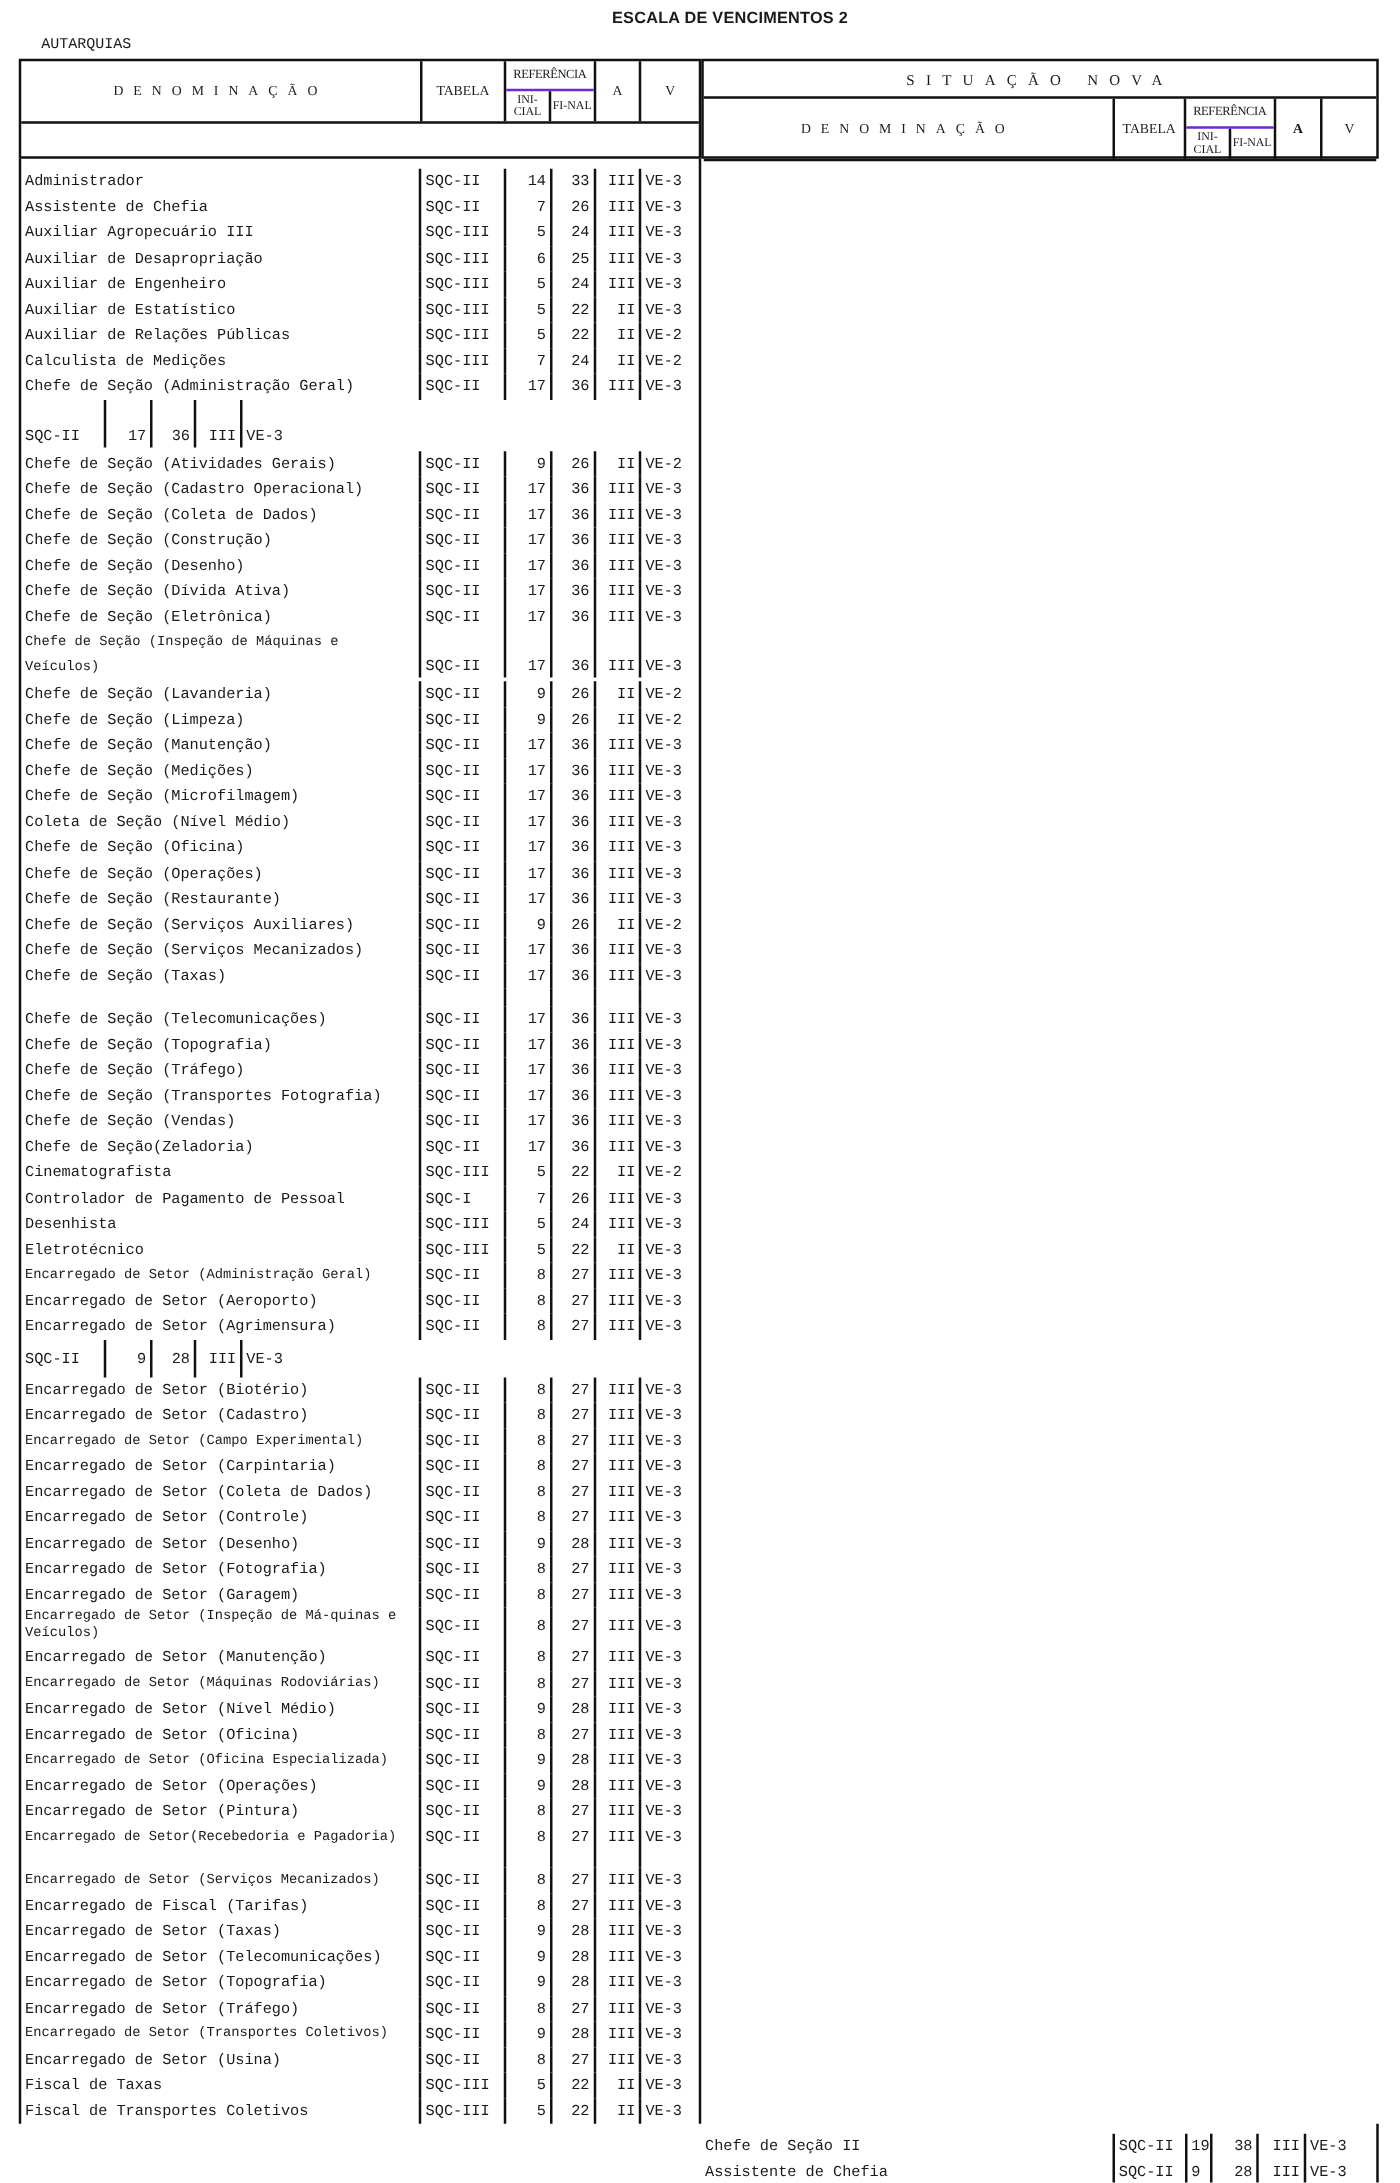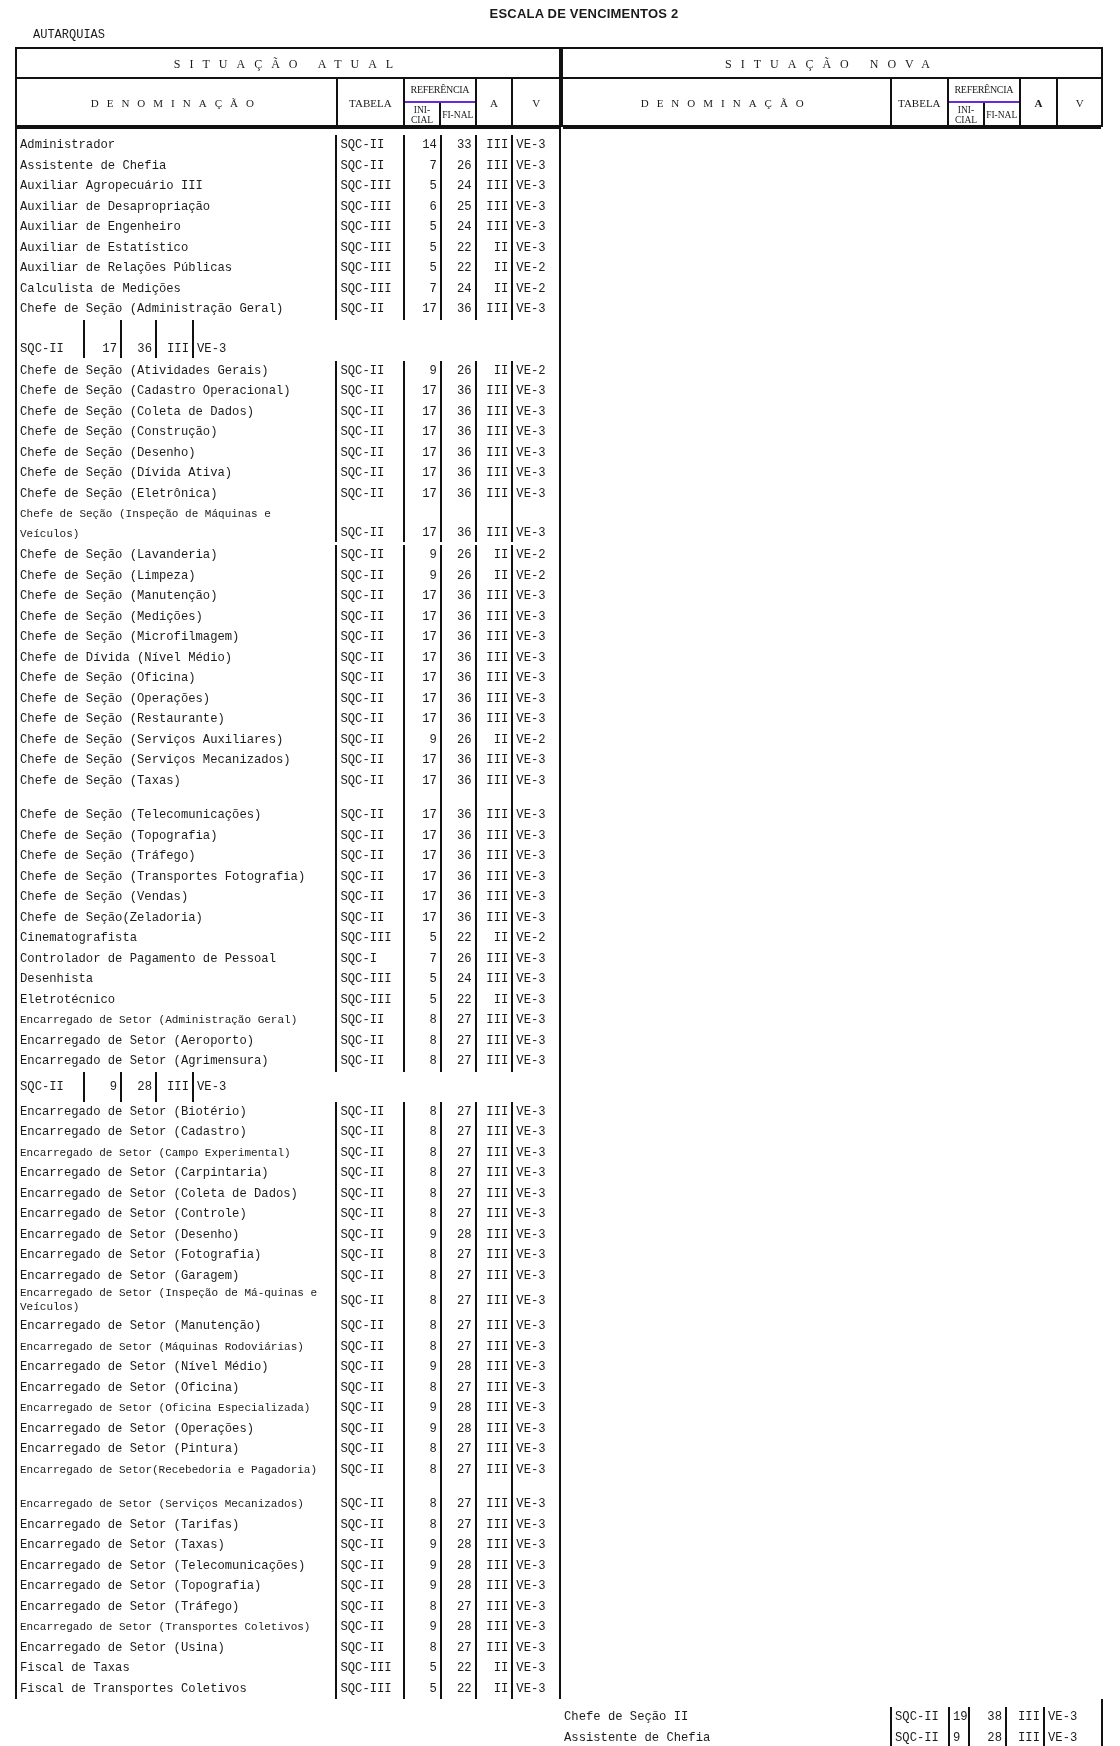--- a/index.html
+++ b/index.html
@@ -39,21 +39,20 @@
 </style>
 </head>
 <body>
 
 <div class="title">ESCALA DE VENCIMENTOS 2</div>
 <div class="section-label">AUTARQUIAS</div>
 
 <div class="sheet">
 
   <div class="half left box" style="height:80px;">
-    <div class="sit">SITUAÇÃO ATUAL</div>
     <div class="hdr L">
       <div class="c1 den">DENOMINAÇÃO</div>
       <div class="c2">TABELA</div>
       <div class="ref" style="width:72px;">
         <div class="rt">REFERÊNCIA</div>
         <div class="rs">
             <div>INI-CIAL</div>
             <div>FI-NAL</div>
           </div>
       </div>
@@ -256,21 +255,21 @@
       </div>
       <div class="row">
         <div class="cell c1 name">Chefe de Seção (Microfilmagem)</div>
         <div class="cell c2">SQC-II</div>
         <div class="cell c3 num">17</div>
         <div class="cell c4 num">36</div>
         <div class="cell c5 num">III</div>
         <div class="cell c6">VE-3</div>
       </div>
       <div class="row">
-        <div class="cell c1 name">Chefe de Dívida (Nível Médio)</div>
+        <div class="cell c1 name">Coleta de Seção (Nível Médio)</div>
         <div class="cell c2">SQC-II</div>
         <div class="cell c3 num">17</div>
         <div class="cell c4 num">36</div>
         <div class="cell c5 num">III</div>
         <div class="cell c6">VE-3</div>
       </div>
       <div class="row">
         <div class="cell c1 name">Chefe de Seção (Oficina)</div>
         <div class="cell c2">SQC-II</div>
         <div class="cell c3 num">17</div>
@@ -591,21 +590,21 @@
       </div>
       <div class="row">
         <div class="cell c1 name small">Encarregado de Setor (Serviços Mecanizados)</div>
         <div class="cell c2">SQC-II</div>
         <div class="cell c3 num">8</div>
         <div class="cell c4 num">27</div>
         <div class="cell c5 num">III</div>
         <div class="cell c6">VE-3</div>
       </div>
       <div class="row">
-        <div class="cell c1 name">Encarregado de Setor (Tarifas)</div>
+        <div class="cell c1 name">Encarregado de Fiscal (Tarifas)</div>
         <div class="cell c2">SQC-II</div>
         <div class="cell c3 num">8</div>
         <div class="cell c4 num">27</div>
         <div class="cell c5 num">III</div>
         <div class="cell c6">VE-3</div>
       </div>
       <div class="row">
         <div class="cell c1 name">Encarregado de Setor (Taxas)</div>
         <div class="cell c2">SQC-II</div>
         <div class="cell c3 num">9</div>

